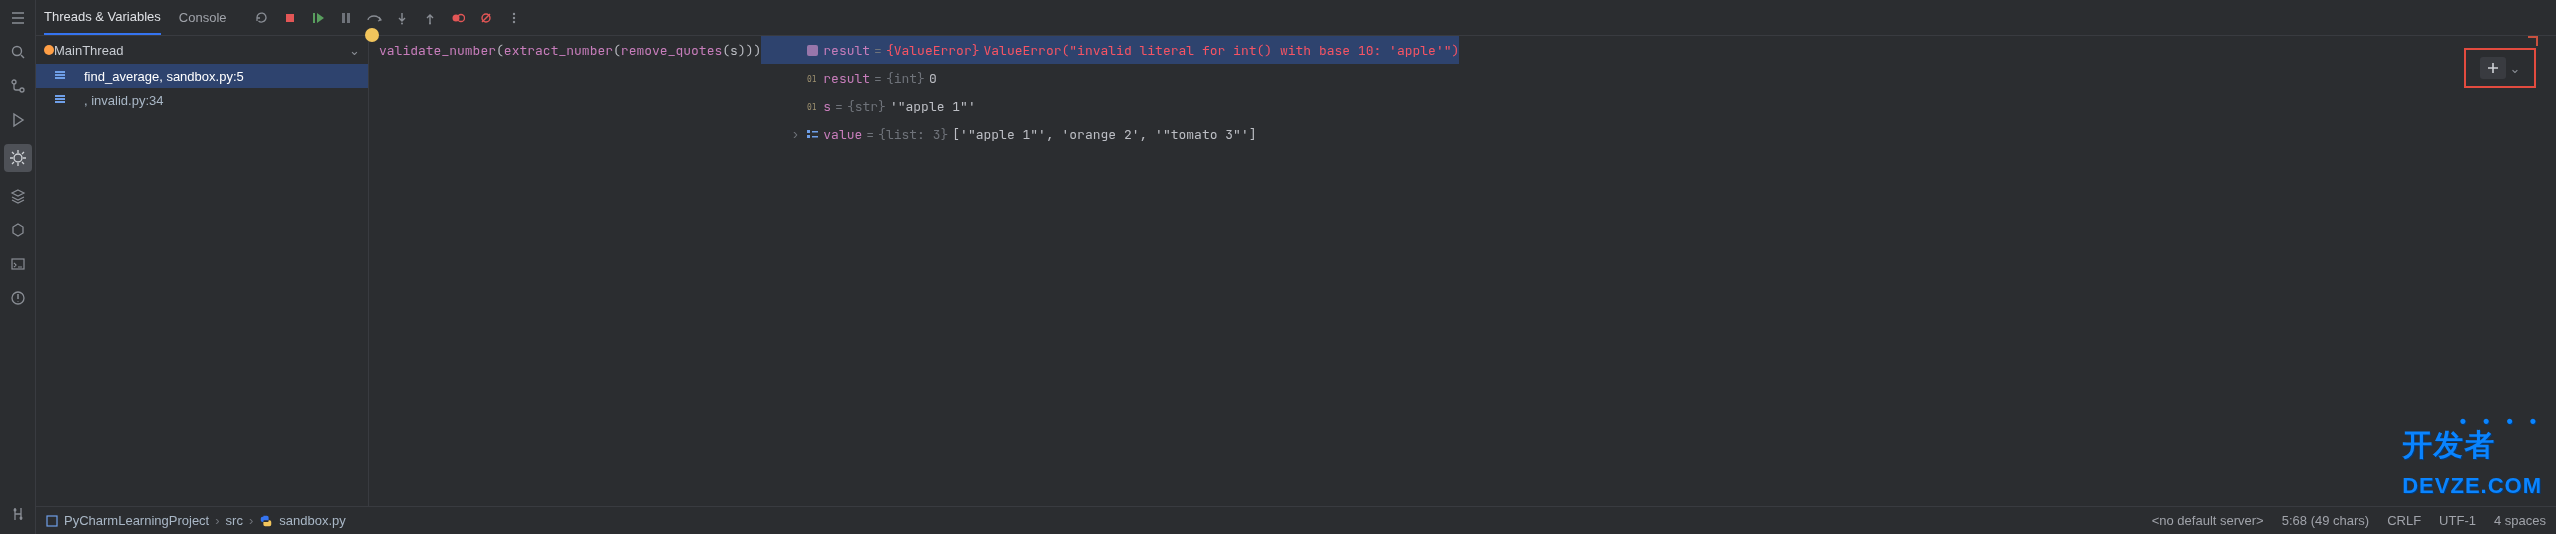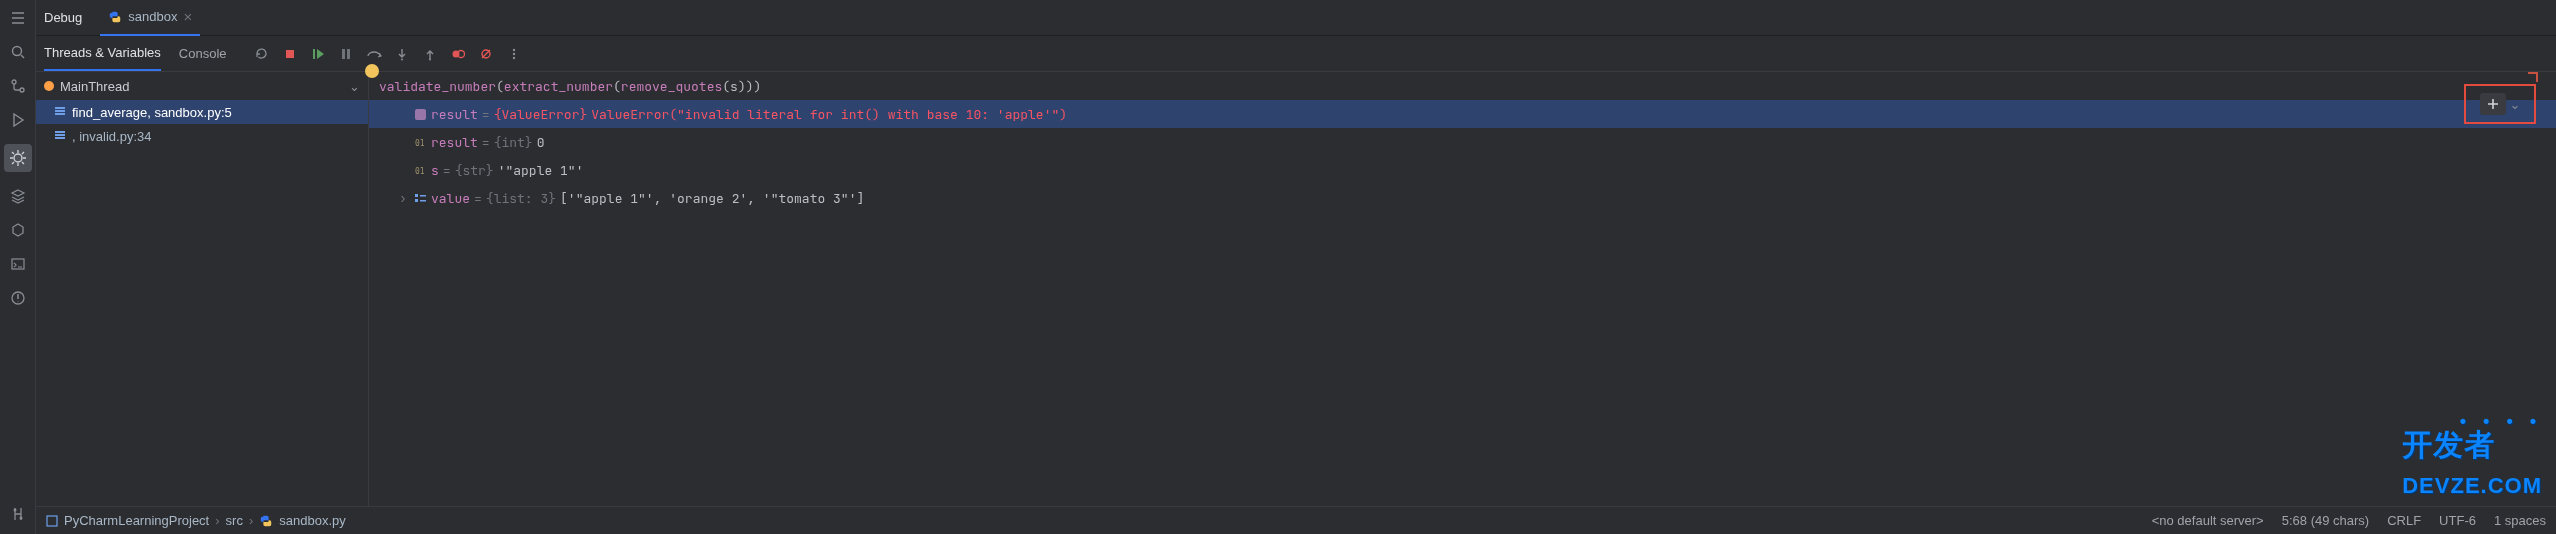--- a/index.html
+++ b/index.html
@@ -114,41 +114,40 @@
   width: 333px;
   display: flex;
   flex-direction: column;
   border-right: 1px solid #393b40;
 }
 .thread-row {
   display: flex;
   align-items: center;
   height: 28px;
   padding: 0 8px;
-  gap: 6px;
   color: #c9cdd3;
 }
 .thread-row .dot {
   width: 10px; height: 10px; border-radius: 50%;
 }
 .frame-row {
   display: flex;
   align-items: center;
   height: 24px;
   padding-left: 18px;
-  gap: 4px;
+  gap: 16px;
   color: #a9b7c6;
   font-size: 13px;
 }
 .frame-row.selected { background: #2e436e; color: #fff; }
 .frame-icon { width: 14px; height: 14px; display: inline-flex; }
 .variables-panel {
   flex: 1;
   display: flex;
-  flex-direction: column;
+  flex-direction: row;
   position: relative;
 }
 .eval-line {
   display: flex;
   align-items: center;
   height: 28px;
   padding-left: 10px;
   font-family: "JetBrains Mono", Menlo, Consolas, monospace;
   font-size: 13px;
 }
@@ -303,31 +302,20 @@
   <div class="icon" style="margin-bottom:10px">
     <svg width="16" height="16" viewBox="0 0 16 16">
         <path d="M5 2v12M11 2v12M5 8h6" stroke="#898d94" stroke-width="1.3"></path>
         <circle cx="5" cy="4" r="1.5" fill="#898d94"></circle>
         <circle cx="11" cy="12" r="1.5" fill="#898d94"></circle>
       </svg>
   </div>
 </div>
 
 <div class="main-area">
-  <div class="top-bar">
-    <span class="debug-label">Debug</span>
-    <div class="tab">
-      <svg class="pyicon" viewBox="0 0 16 16">
-          <path d="M5 2h4a2 2 0 0 1 2 2v3H6a1 1 0 0 0-1 1v1H4a2 2 0 0 1-2-2V5a2 2 0 0 1 2-2h1z" fill="#3574f0"></path>
-          <path d="M11 14H7a2 2 0 0 1-2-2V9h5a1 1 0 0 0 1-1V7h1a2 2 0 0 1 2 2v3a2 2 0 0 1-2 2h-1z" fill="#f2c55c"></path>
-        </svg>
-      <span>sandbox</span>
-      <span class="tab-close">×</span>
-    </div>
-  </div>
 
   <div class="panel-tabs">
     <div class="panel-tab active">Threads &amp; Variables</div>
     <div class="panel-tab">Console</div>
     <div class="toolbar-icons">
       <span class="tb-icon">
           <svg width="15" height="15" viewBox="0 0 15 15">
             <path d="M3 7.5a4.5 4.5 0 1 1 1.5 3.4M3 11V8h3" stroke="#898d94" fill="none" stroke-width="1.3"></path>
           </svg>
         </span>
@@ -508,22 +496,22 @@
     <span class="bc-sep">›</span>
     <svg class="pyicon" viewBox="0 0 16 16">
         <path d="M5 2h4a2 2 0 0 1 2 2v3H6a1 1 0 0 0-1 1v1H4a2 2 0 0 1-2-2V5a2 2 0 0 1 2-2h1z" fill="#3574f0"></path>
         <path d="M11 14H7a2 2 0 0 1-2-2V9h5a1 1 0 0 0 1-1V7h1a2 2 0 0 1 2 2v3a2 2 0 0 1-2 2h-1z" fill="#f2c55c"></path>
       </svg>
     <span>sandbox.py</span>
     <div class="status-right">
       <span>&lt;no default server&gt;</span>
       <span>5:68 (49 chars)</span>
       <span>CRLF</span>
-      <span>UTF-6</span>
-      <span>1 spaces</span>
+      <span>UTF-1</span>
+      <span>4 spaces</span>
     </div>
   </div>
 </div>
 
 <div class="watermark">
   <span class="dots">• • • •</span>
   <span>开发者</span><br>
   <span style="font-size:22px">DEVZE.COM</span>
 </div>
 

